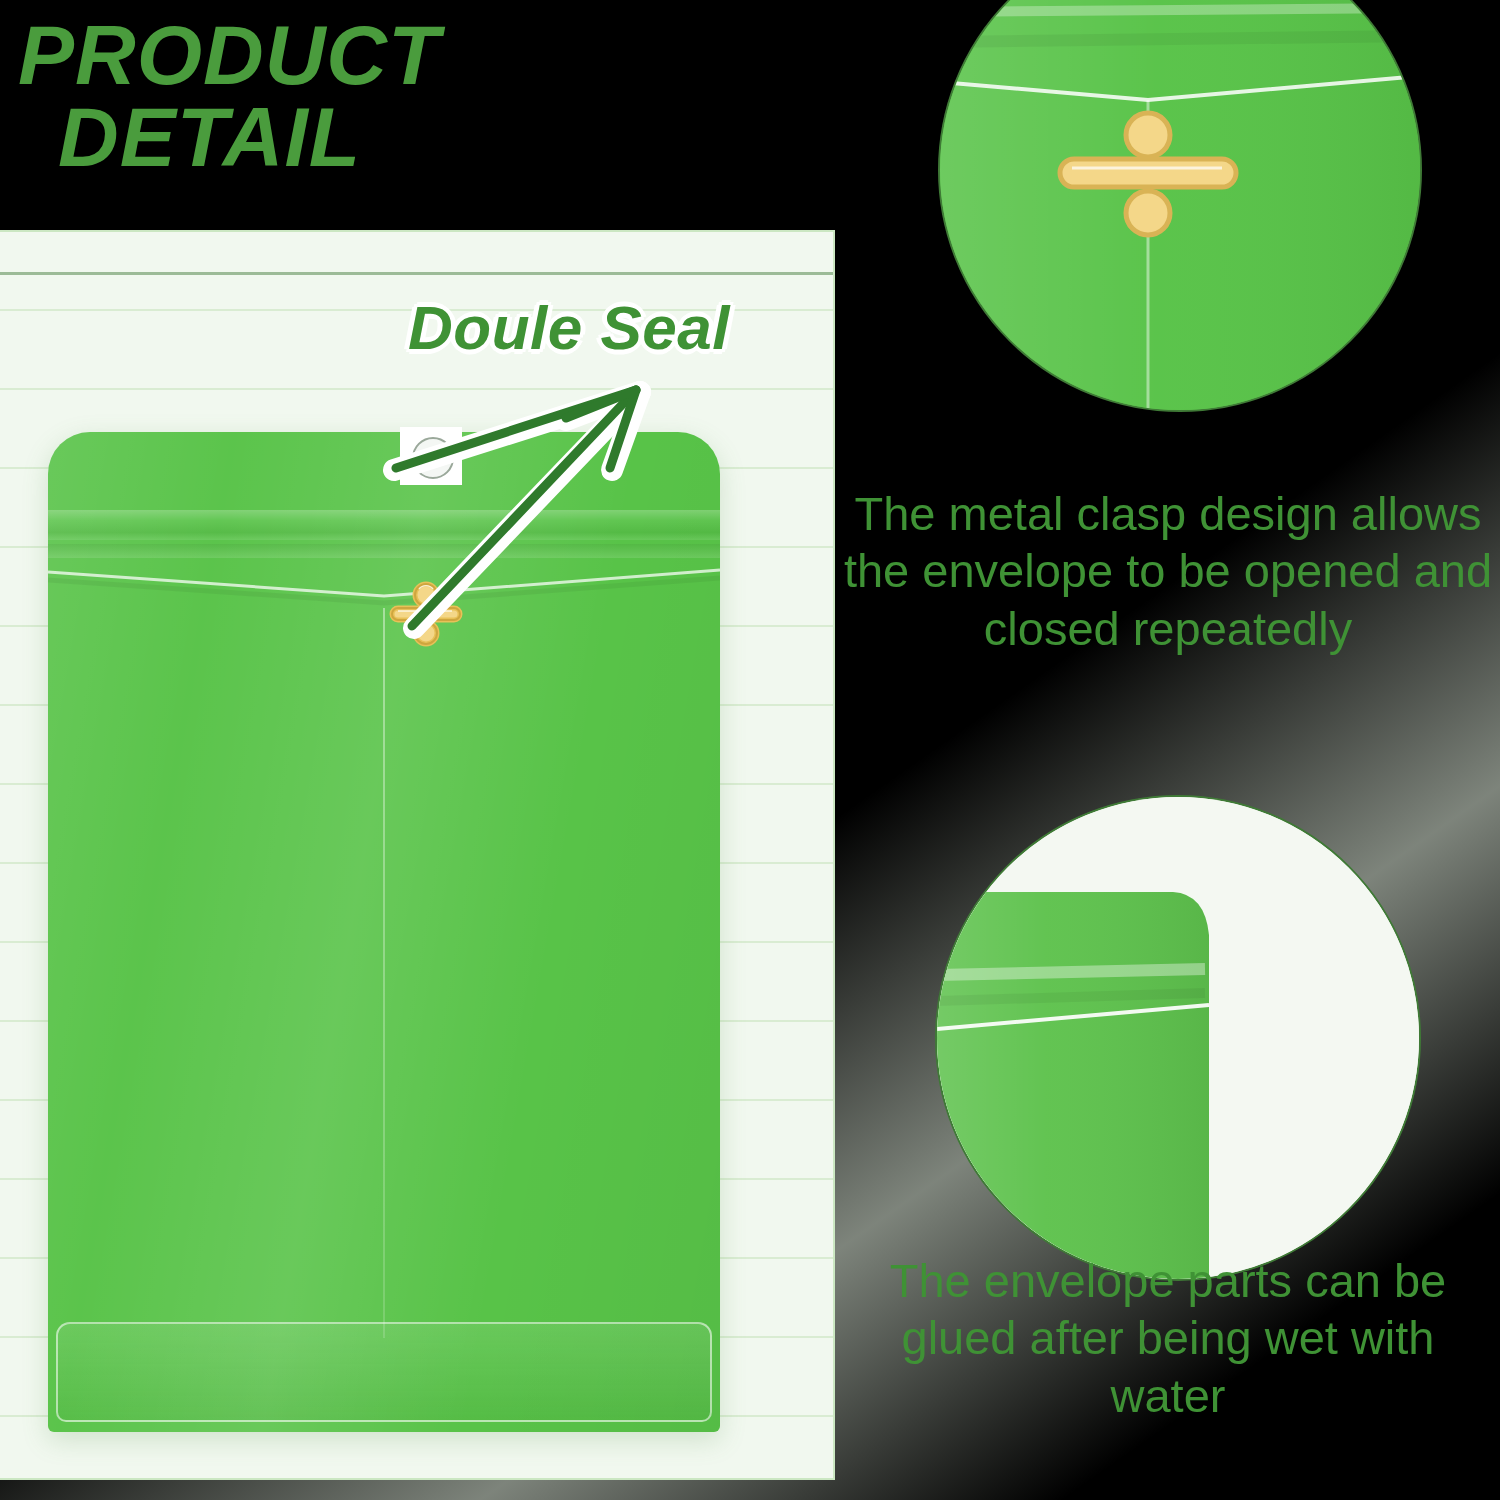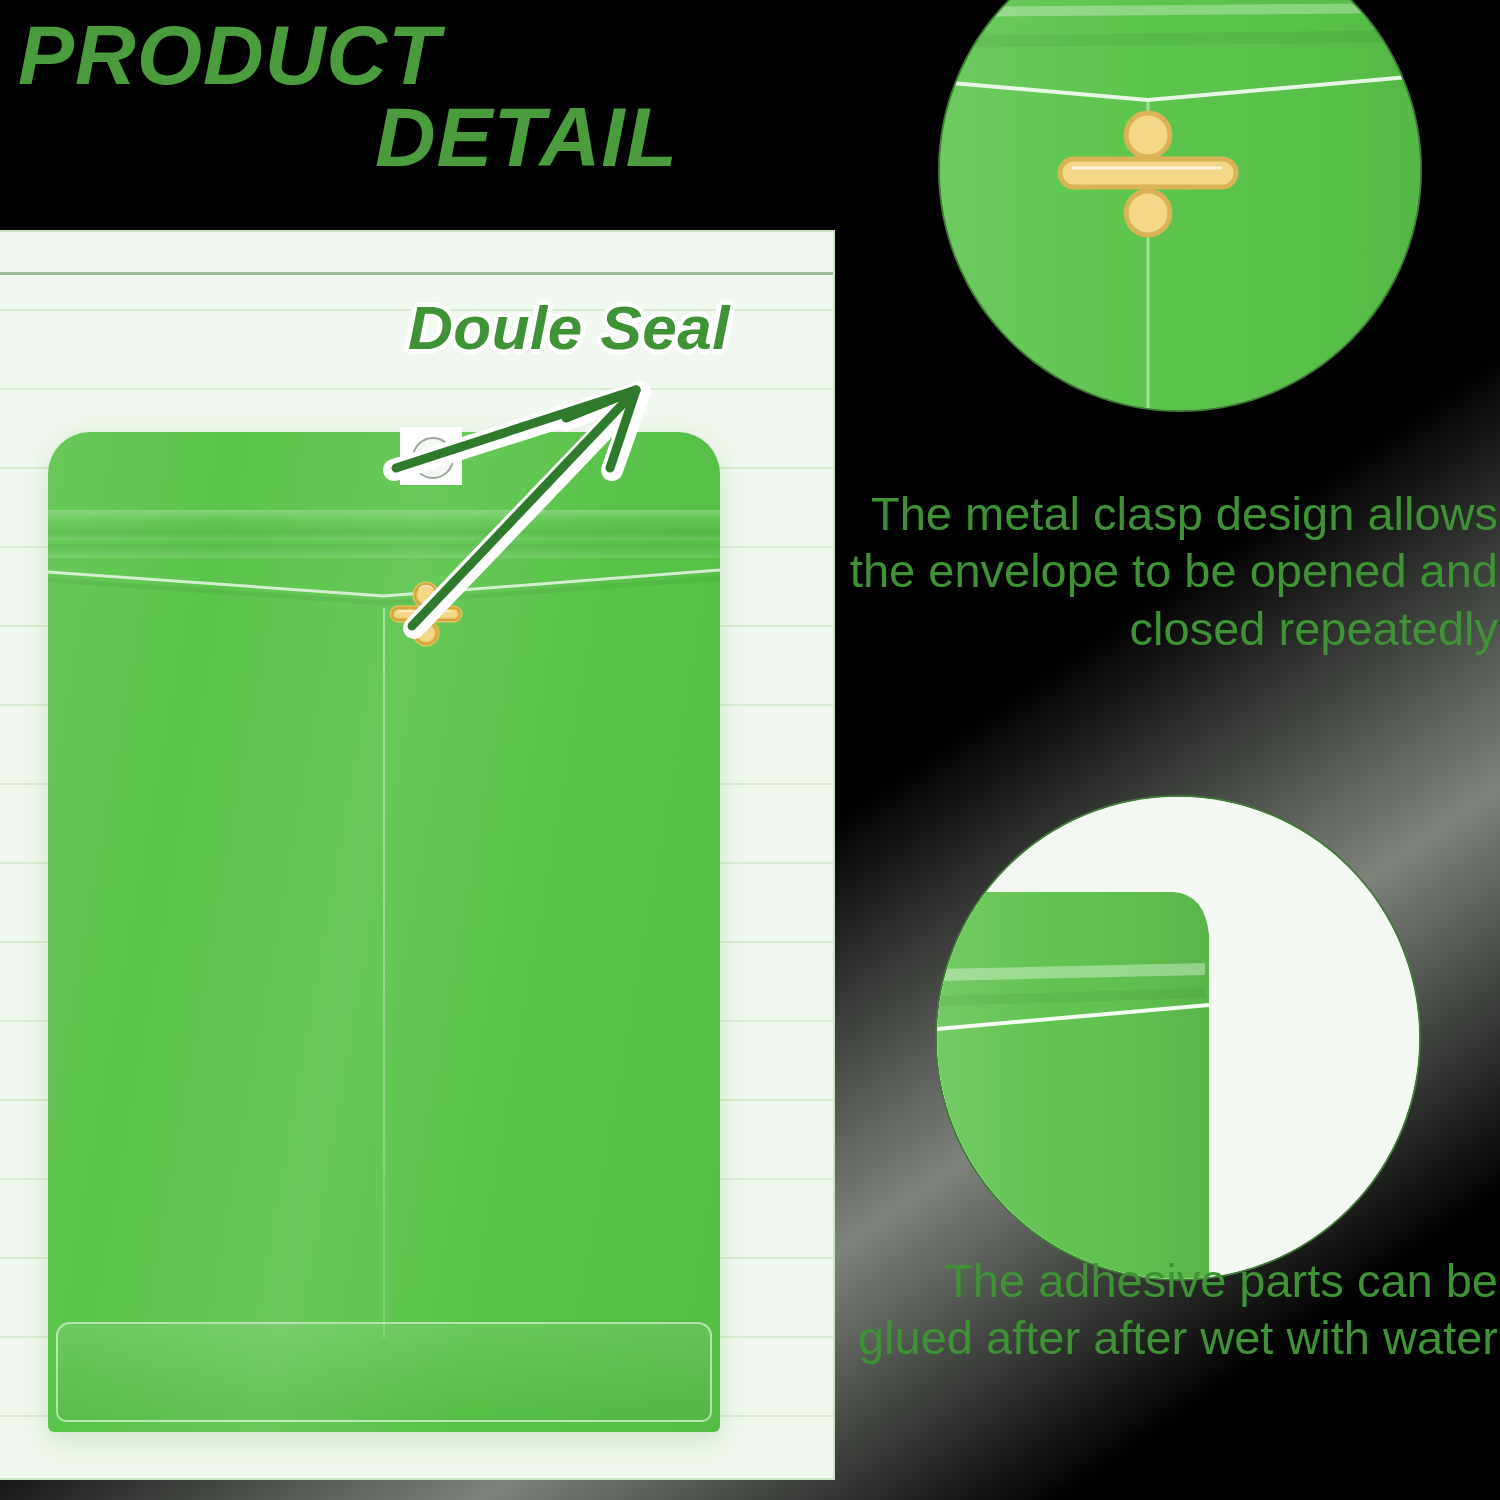--- a/index.html
+++ b/index.html
@@ -18,21 +18,21 @@
   }
 
   
   .title{
     position:absolute;left:18px;top:14px;width:660px;z-index:8;
     color:#4a9c3d;
     font-weight:bold;font-style:italic;
     font-size:84px;line-height:.98;letter-spacing:1px;
     text-align:left;
   }
-  .title .l2{display:block;text-align:right;padding-left:40px;}
+  .title .l2{display:block;text-align:left;padding-left:40px;}
 
   
   .notepad{
     position:absolute;left:-10px;top:230px;width:845px;height:1250px;
     background:#f1f8ef;
     border:2px solid #cbe7c2;
     border-left:none;
     box-sizing:border-box;
     overflow:hidden;z-index:2;
   }
@@ -136,21 +136,21 @@
     border:2px solid #3f7a36;
   }
   .inset-2{
     left:935px;top:795px;width:482px;height:482px;
     background:#f4f8f2;
     border:2px solid #3f7a36;
   }
   .cap{
     position:absolute;z-index:6;
     color:#3f9235;
-    text-align:right;
+    text-align:center;
     font-size:47px;line-height:1.22;
     font-weight:normal;
     width:660px;left:838px;
   }
   .cap-1{top:485px;}
   .cap-2{top:1252px;}
 </style>
 </head>
 <body>
 
@@ -264,15 +264,15 @@
           <stop offset="40%" stop-color="#ffffff" stop-opacity=".03"></stop>
           <stop offset="100%" stop-color="#000000" stop-opacity=".06"></stop>
         </linearGradient>
       </defs>
       <path d="M0 178 L268 172" stroke="rgba(255,255,255,.36)" stroke-width="12" fill="none"></path>
       <path d="M0 204 L268 196" stroke="rgba(0,0,0,.05)" stroke-width="10" fill="none"></path>
       <path d="M0 232 L272 208" stroke="rgba(255,255,255,.92)" stroke-width="4" fill="none"></path>
     </svg>
   </div>
 
-  <div class="cap cap-2">The adhesive parts can be glued after after wet with water</div>
+  <div class="cap cap-2">The envelope parts can be glued after being wet with water</div>
 
 </div>
 
 </body></html>

